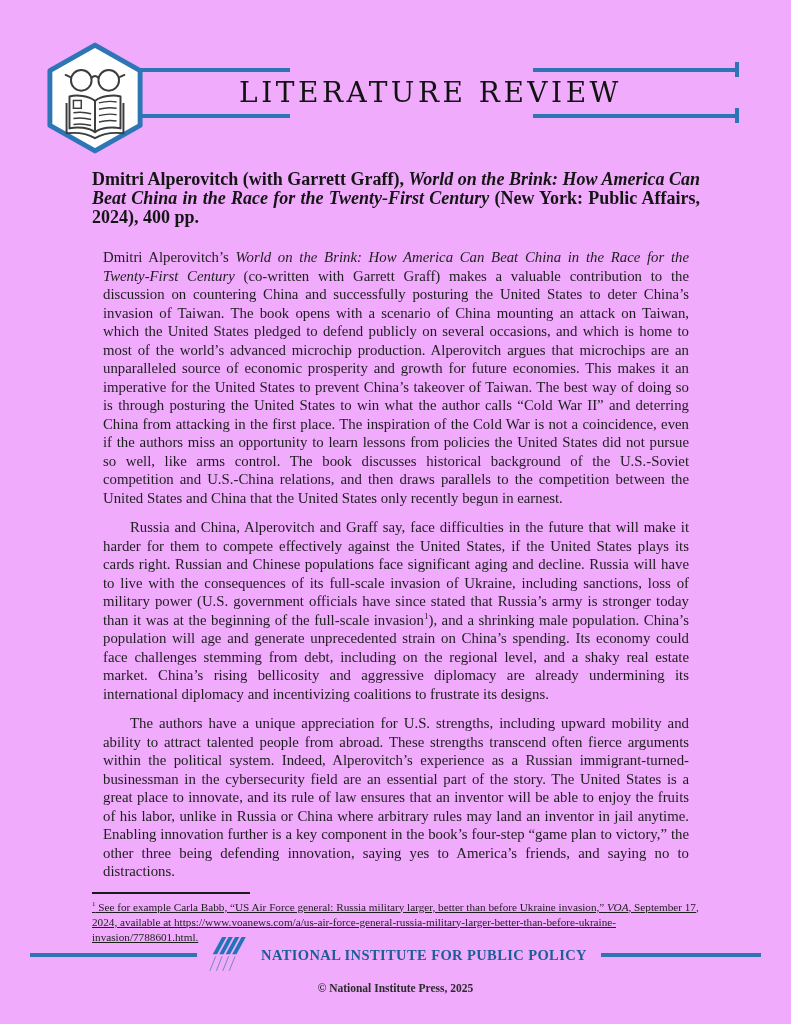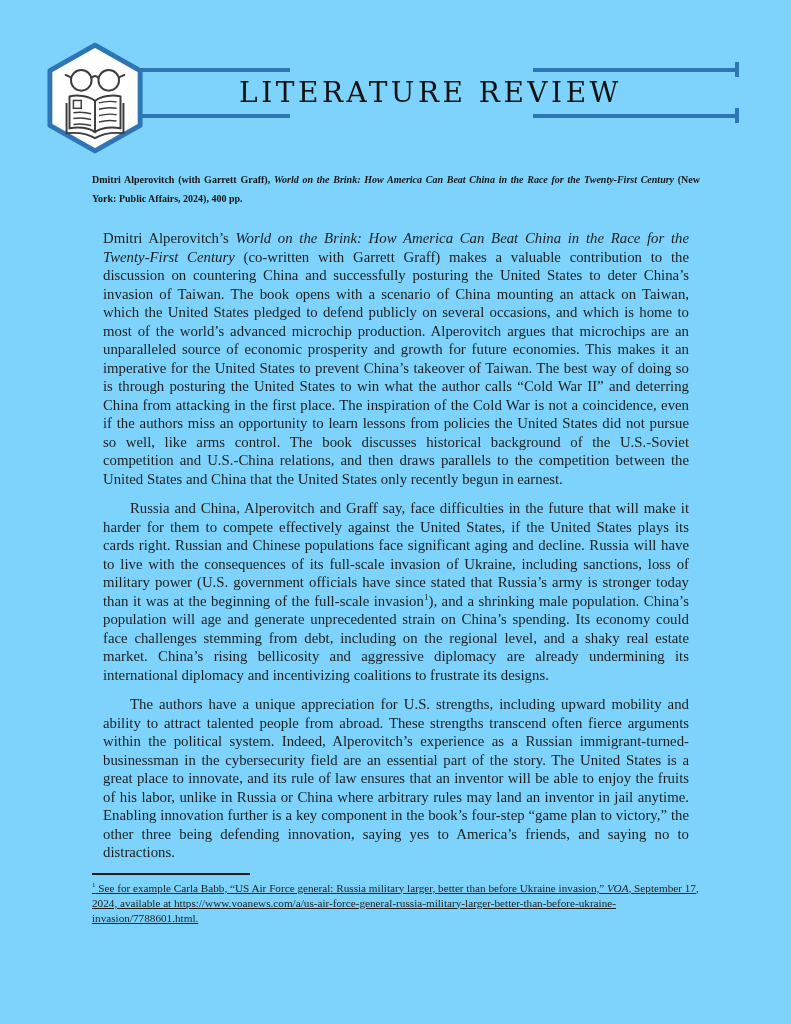--- a/index.html
+++ b/index.html
@@ -1,17 +1,17 @@
 <!DOCTYPE html>
 <html><head>
 <meta charset="utf-8">
 <style>
   html, body { margin: 0; padding: 0; background: #e8e8e8; }
   .page {
-    width: 791px; height: 1024px; margin: 0 auto; background: #7dd3fc;
+    width: 791px; height: 1024px; margin: 0 auto; background: #f0abfc;
     position: relative; overflow: hidden;
     font-family: "Liberation Serif", serif; color: #1e1e1e;
     box-sizing: border-box;
   }
   
   .header { position: relative; height: 160px; }
   .hex-logo { position: absolute; left: 44px; top: 40px; width: 102px; height: 116px; }
   .rule { position: absolute; height: 4px; background: #2E75B6; }
   .rule-tl { left: 138px; top: 68px;  width: 152px; }
   .rule-tr { left: 533px; top: 68px;  width: 202px; }
@@ -22,21 +22,21 @@
   .cap-b { left: 735px; top: 108px; }
   .title {
     position: absolute; left: 110px; right: 40px; top: 76px; margin: 0;
     text-align: center; font-family: "DejaVu Serif", "Liberation Serif", serif;
     font-weight: 400; font-size: 28px; letter-spacing: 3.5px; color: #121212;
     white-space: nowrap;
   }
   
   .content { margin: 0 91px 0 92px; }
   .citation {
-    margin: 10px 0 0 0; font-size: 10px; line-height: 19px;
+    margin: 10px 0 0 0; font-size: 18px; line-height: 19px;
     font-weight: 700; text-align: justify; color: #151515;
   }
   .body-para {
     margin: 11px; font-size: 14.8px; line-height: 18.5px;
     text-align: justify; color: #1d1d1d;
   }
   .first-para { margin-top: 21px; }
   .indent { text-indent: 27px; font-family: Liberation Serif, serif; }
   .run-italic { font-style: italic; }
   sup.run-sup { font-size: 0.62em; vertical-align: super; line-height: 0; }
@@ -108,15 +108,35 @@
 
     <p class="body-para first-para"><span>Dmitri Alperovitch’s </span><span class="run-italic">World on the Brink: How America Can Beat China in the Race for the Twenty-First Century</span><span> (co-written with Garrett Graff) makes a valuable contribution to the discussion on countering China and successfully posturing the United States to deter China’s invasion of Taiwan. The book opens with a scenario of China mounting an attack on Taiwan, which the United States pledged to defend publicly on several occasions, and which is home to most of the world’s advanced microchip production. Alperovitch argues that microchips are an unparalleled source of economic prosperity and growth for future economies. This makes it an imperative for the United States to prevent China’s takeover of Taiwan. The best way of doing so is through posturing the United States to win what the author calls “Cold War II” and deterring China from attacking in the first place. The inspiration of the Cold War is not a coincidence, even if the authors miss an opportunity to learn lessons from policies the United States did not pursue so well, like arms control. The book discusses historical background of the U.S.-Soviet competition and U.S.-China relations, and then draws parallels to the competition between the United States and China that the United States only recently begun in earnest.</span></p>
     <p class="body-para indent"><span>Russia and China, Alperovitch and Graff say, face difficulties in the future that will make it harder for them to compete effectively against the United States, if the United States plays its cards right. Russian and Chinese populations face significant aging and decline. Russia will have to live with the consequences of its full-scale invasion of Ukraine, including sanctions, loss of military power (U.S. government officials have since stated that Russia’s army is stronger today than it was at the beginning of the full-scale invasion</span><sup class="run-sup">1</sup><span>), and a shrinking male population. China’s population will age and generate unprecedented strain on China’s spending. Its economy could face challenges stemming from debt, including on the regional level, and a shaky real estate market. China’s rising bellicosity and aggressive diplomacy are already undermining its international diplomacy and incentivizing coalitions to frustrate its designs.</span></p>
     <p class="body-para indent"><span>The authors have a unique appreciation for U.S. strengths, including upward mobility and ability to attract talented people from abroad. These strengths transcend often fierce arguments within the political system. Indeed, Alperovitch’s experience as a Russian immigrant-turned-businessman in the cybersecurity field are an essential part of the story. The United States is a great place to innovate, and its rule of law ensures that an inventor will be able to enjoy the fruits of his labor, unlike in Russia or China where arbitrary rules may land an inventor in jail anytime. Enabling innovation further is a key component in the book’s four-step “game plan to victory,” the other three being defending innovation, saying yes to America’s friends, and saying no to distractions.</span></p>
 
     <div class="footnote-rule"></div>
     <p class="footnote"><sup class="run-sup">1</sup><span> See for example Carla Babb, “US Air Force general: Russia military larger, better than before Ukraine invasion,” </span><span class="run-italic">VOA</span><span>, September 17, 2024, available at https://www.voanews.com/a/us-air-force-general-russia-military-larger-better-than-before-ukraine-invasion/7788601.html.</span></p>
   </main>
 
   <footer class="footer">
+    <div class="footer-row">
+      <div class="f-line f-line-left"></div>
+      <svg class="nipp-logo" viewBox="0 0 64 54" aria-hidden="true">
+        <g fill="#2273B8">
+          <polygon points="21,2 27,2 14,26 8,26"></polygon>
+          <polygon points="30,2 36,2 23,26 17,26"></polygon>
+          <polygon points="39,2 45,2 32,26 26,26"></polygon>
+          <polygon points="48,2 54,2 41,26 35,26"></polygon>
+        </g>
+        <g stroke="#6b87a8" stroke-width="1.3">
+          <line x1="12" y1="29" x2="4" y2="49"></line>
+          <line x1="21" y1="29" x2="13" y2="49"></line>
+          <line x1="30" y1="29" x2="22" y2="49"></line>
+          <line x1="39" y1="29" x2="31" y2="49"></line>
+        </g>
+      </svg>
+      <span class="org-name">NATIONAL INSTITUTE FOR PUBLIC POLICY</span>
+      <div class="f-line f-line-right"></div>
+    </div>
+    <div class="copyright">© National Institute Press, 2025</div>
   </footer>
 
 </div>
 
 </body></html>

